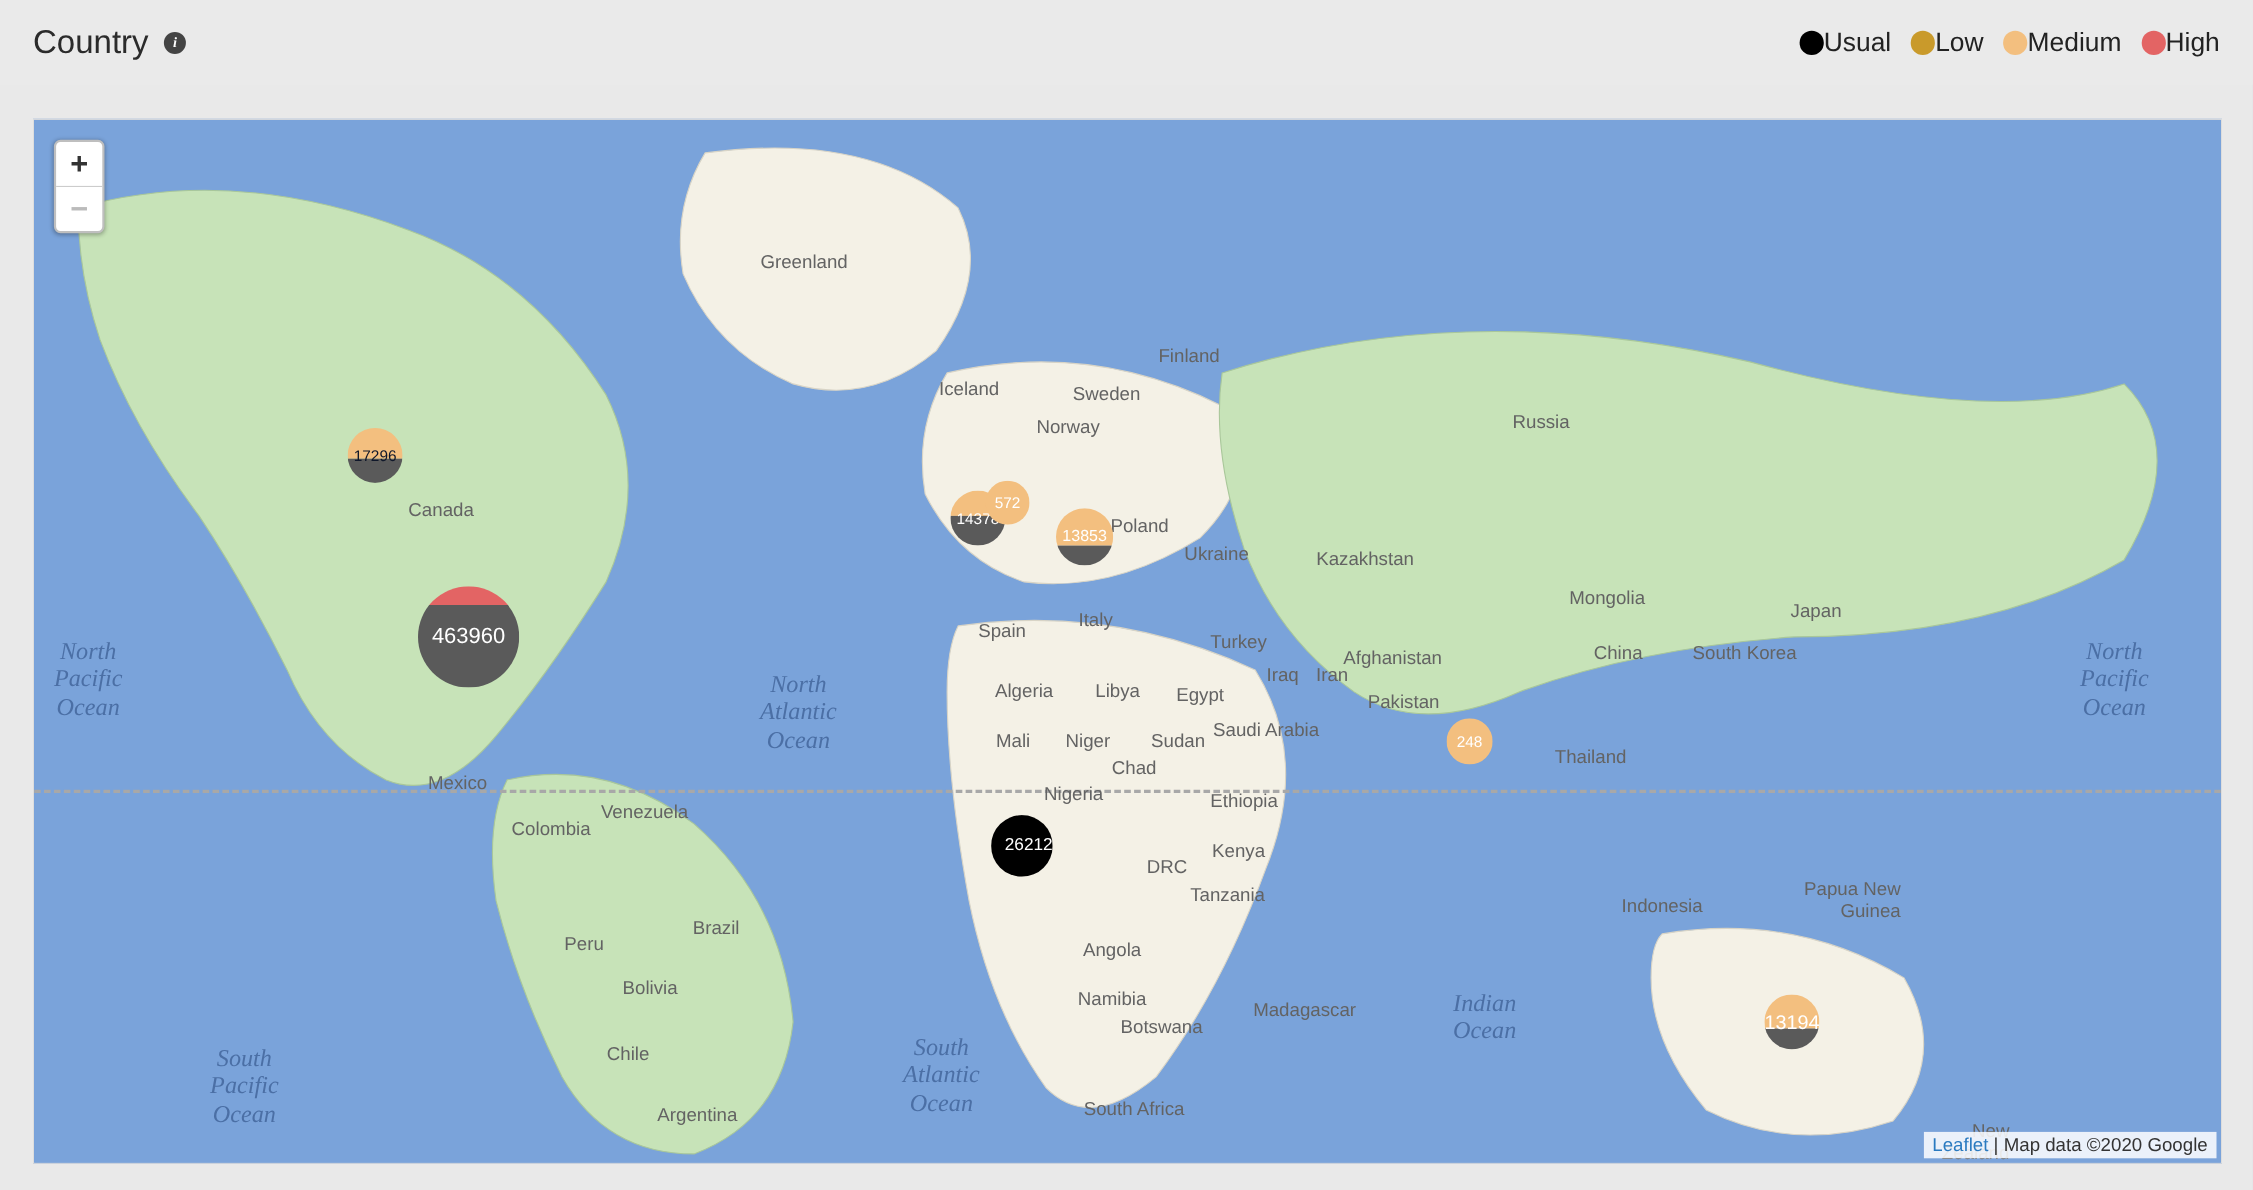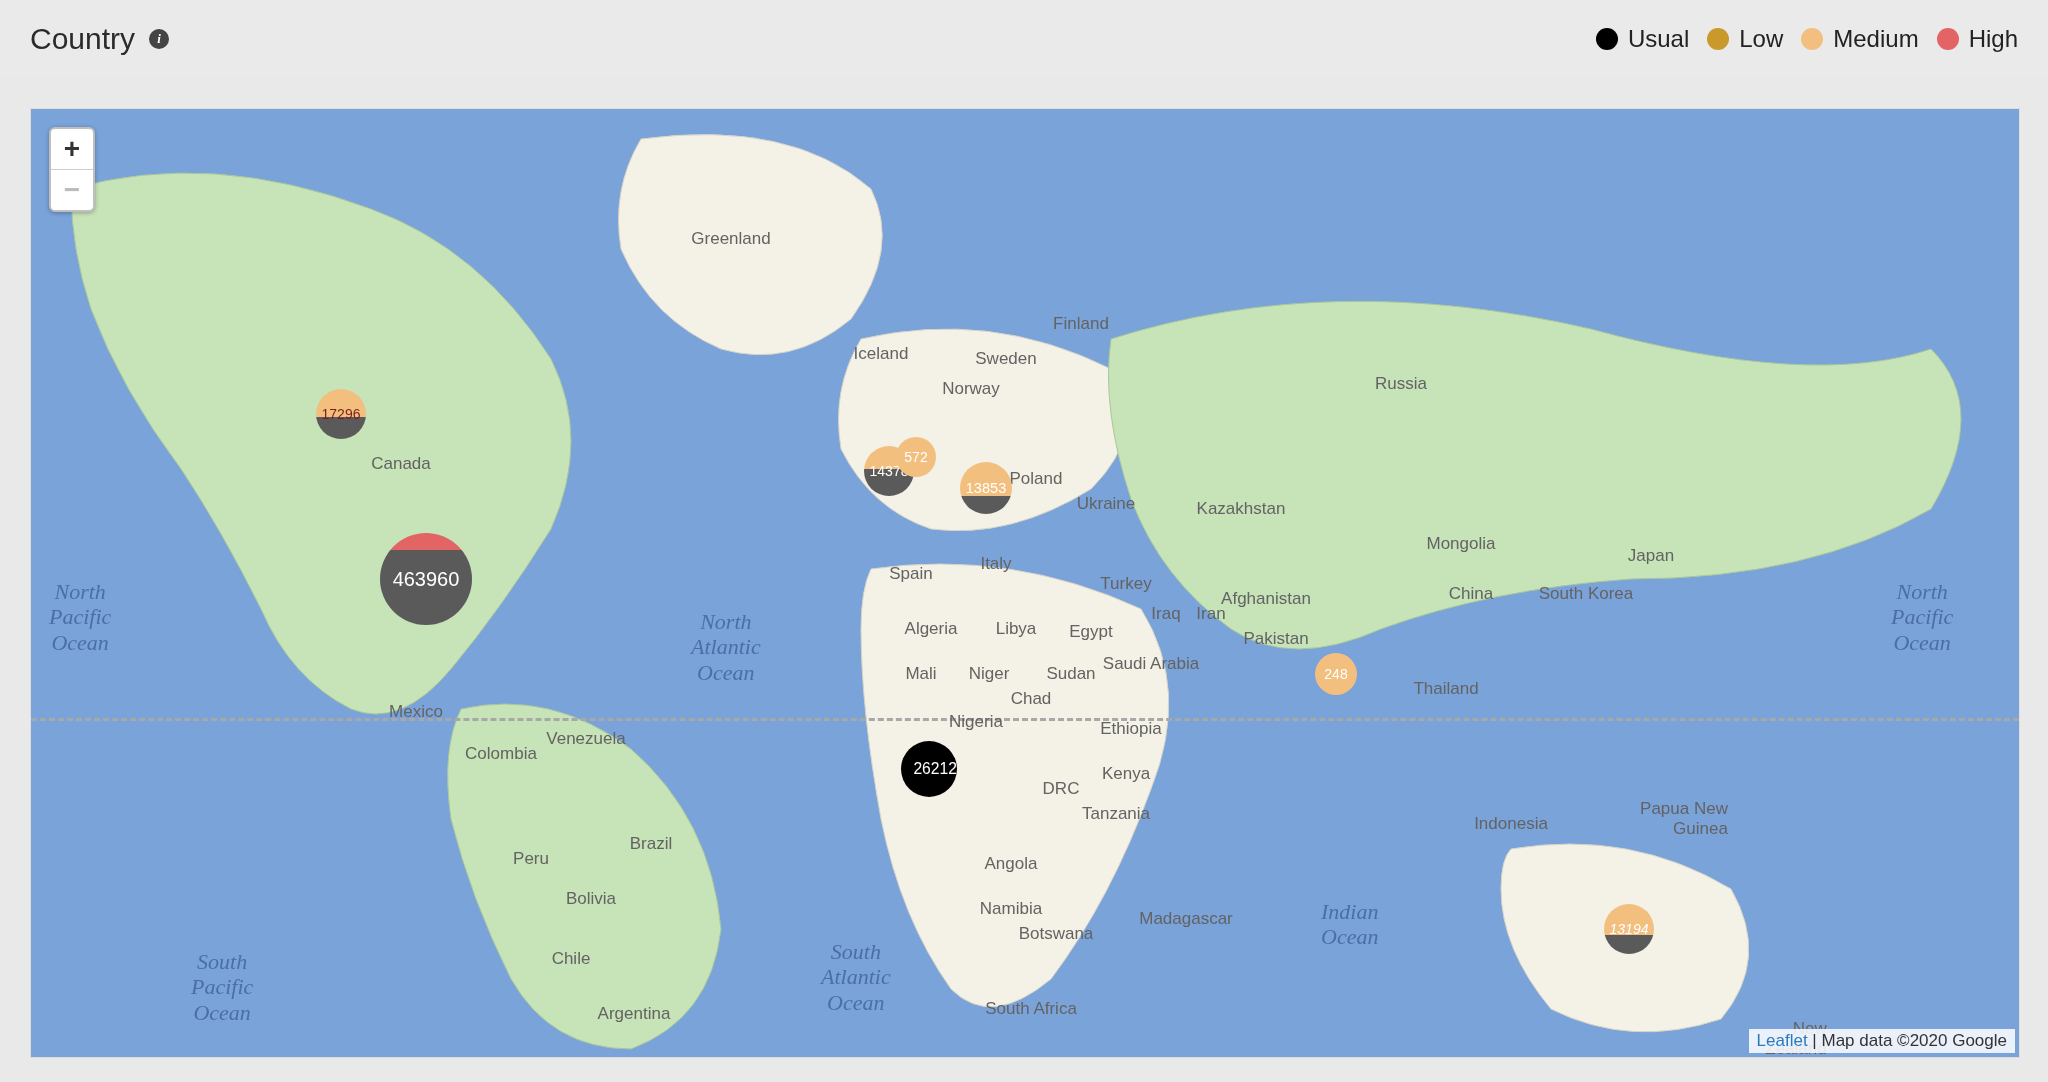--- a/index.html
+++ b/index.html
@@ -1,20 +1,20 @@
 <!DOCTYPE html>
 <html><head>
 <meta charset="utf-8">
 <style>
   html,body{margin:0;padding:0;width:2048px;height:1082px;font-family:"Helvetica Neue",Arial,sans-serif;background:#e9e9e9;overflow:hidden}
   .panel{position:absolute;left:0;top:0;right:0;height:77px;background:#eaeaea;display:flex;align-items:center;padding:0 30px;box-sizing:border-box}
   .panel-title{font-size:30px;color:#2b2b2b;font-weight:500;display:flex;align-items:center;gap:14px}
   .info-icon{width:20px;height:20px;border-radius:50%;background:#444;color:#fff;display:flex;align-items:center;justify-content:center;font-size:13px;font-style:italic;font-family:serif;font-weight:bold}
   .legend{margin-left:auto;display:flex;align-items:center;gap:18px;font-size:24px;color:#222}
-  .legend-item{display:flex;align-items:center;gap:10px}
+  .legend-item{display:flex;align-items:center;}
   .dot{width:22px;height:22px;border-radius:50%}
   .c-usual{background:#000}
   .c-low{background:#c99a2b}
   .c-med{background:#f3bf7f}
   .c-high{background:#e36464}
   .c-unk{background:#5a5a5a}
   .map-wrap{position:absolute;left:30px;top:108px;width:1988px;height:948px;background:#6f9bd8;overflow:hidden;border:1px solid #ddd}
   svg.world{position:absolute;left:0;top:0;width:100%;height:100%}
   .zoom{position:absolute;left:18px;top:18px;width:42px;background:#fff;border:2px solid #bfbfbf;border-radius:6px;box-shadow:0 1px 4px rgba(0,0,0,.3)}
   .zoom div{height:40px;display:flex;align-items:center;justify-content:center;font-size:28px;font-weight:bold;color:#333;cursor:pointer}
@@ -140,21 +140,21 @@
           <div class="seg c-high" style="top: 0%; height: 18%;"></div>
           <div class="seg c-unk" style="top: 18%; height: 82%;"></div>
         </div>
         <div class="lbl" style="color: rgb(255, 255, 255); font-size: 20px;">463960</div>
       </div>
       <div class="marker" style="left: 310px; top: 305px;">
         <div class="circ" style="width: 50px; height: 50px;">
           <div class="seg c-med" style="top: 0%; height: 55%;"></div>
           <div class="seg c-unk" style="top: 55%; height: 45%;"></div>
         </div>
-        <div class="lbl" style="color: #7f1d1d; font-size: 14px;">17296</div>
+        <div class="lbl" style="color: #0f172a; font-size: 14px;">17296</div>
       </div>
       <div class="marker" style="left: 858px; top: 362px;">
         <div class="circ" style="width: 50px; height: 50px;">
           <div class="seg c-med" style="top: 0%; height: 45%;"></div>
           <div class="seg c-unk" style="top: 45%; height: 55%;"></div>
         </div>
         <div class="lbl" style="color: rgb(255, 255, 255); font-size: 14px;">14378</div>
       </div>
       <div class="marker" style="left: 885px; top: 348px;">
         <div class="circ" style="width: 40px; height: 40px;">
@@ -179,21 +179,21 @@
         <div class="circ" style="width: 42px; height: 42px;">
           <div class="seg c-med" style="top: 0%; height: 100%;"></div>
         </div>
         <div class="lbl" style="color: rgb(255, 255, 255); font-size: 14px;">248</div>
       </div>
       <div class="marker" style="left: 1598px; top: 820px;">
         <div class="circ" style="width: 50px; height: 50px;">
           <div class="seg c-med" style="top: 0%; height: 62%;"></div>
           <div class="seg c-unk" style="top: 62%; height: 38%;"></div>
         </div>
-        <div class="lbl" style="color: rgb(255, 255, 255); font-size: 14px; font-style: italic;">13194</div>
+        <div class="lbl" style="color: rgb(255, 255, 255); font-size: 18px;">13194</div>
       </div>
     </div>
 
   <div class="zoom">
     <div>+</div>
     <div>−</div>
   </div>
 
   <div class="attrib">
     <a href="#">Leaflet</a><span> | </span><span>Map data ©2020 Google</span>

